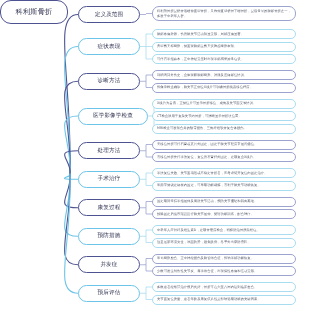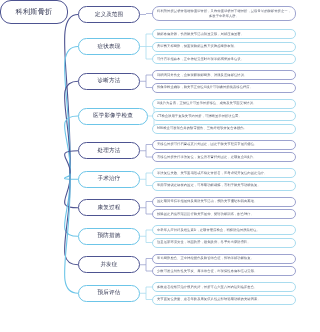--- a/index.html
+++ b/index.html
@@ -3,21 +3,21 @@
 <meta charset="utf-8">
 <style>
   html,body{margin:0;padding:0;}
   body{
     width:300px;height:332px;
     background:#ffffff;
     font-family:"DejaVu Sans","Liberation Sans",sans-serif;
     overflow:hidden;
     position:relative;
   }
-  #map{position:absolute;inset:0;width:300px;height:248px;text-align:center;}
+  #map{position:absolute;inset:0;width:300px;height:248px;}
   svg.links{position:absolute;left:0;top:0;width:300px;height:332px;pointer-events:none;}
 
   .node{position:absolute;box-sizing:border-box;background:#fff;}
 
   
   .root{
     left:4px;top:163px;width:66px;height:22px;
     border:1.2px solid #4d5391;border-radius:11px;
     display:flex;align-items:center;justify-content:center;
     font-size:7.2px;color:#2f3350;letter-spacing:.2px;

